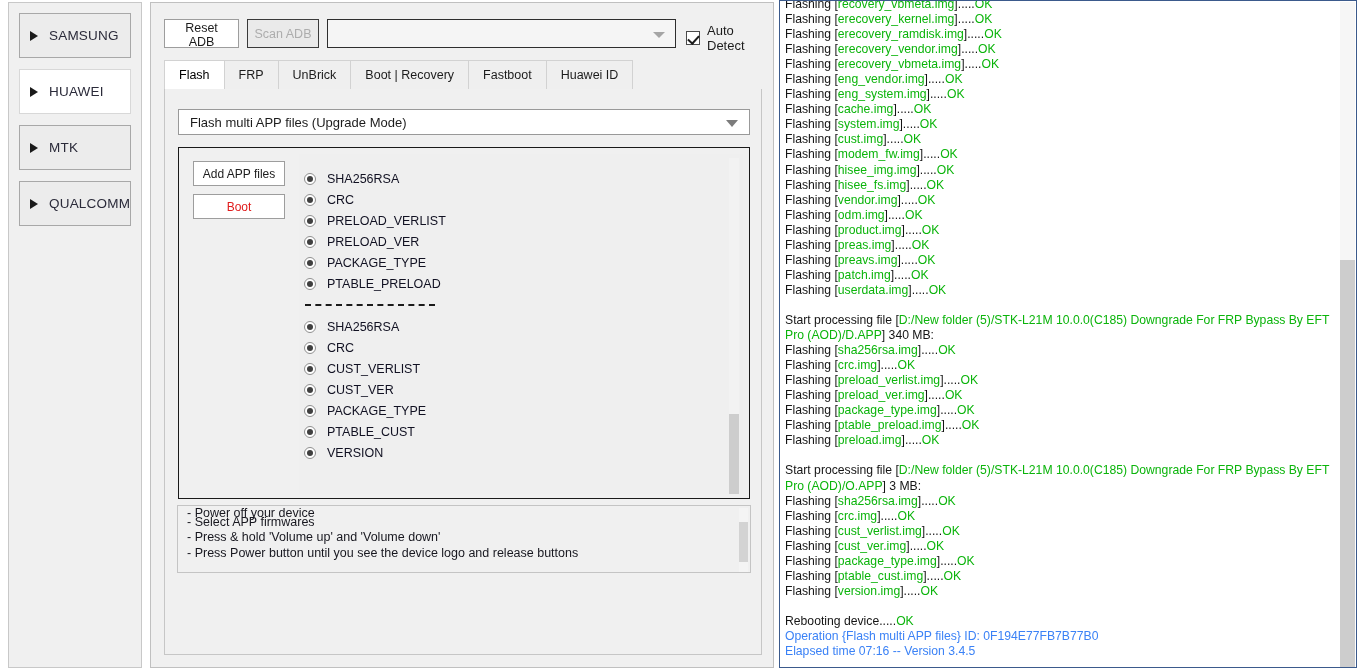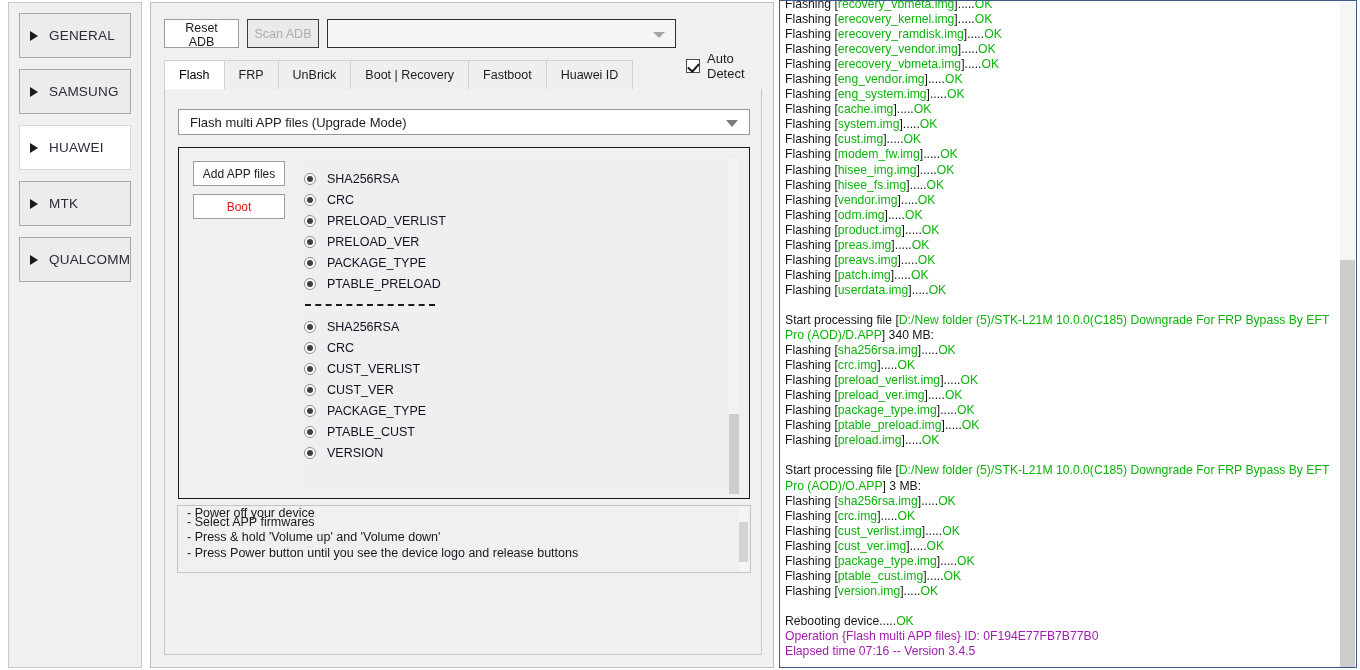--- a/index.html
+++ b/index.html
@@ -95,21 +95,21 @@
   }
   .combo-arrow-sm {
     position: absolute; right: 10px; top: 12px;
     width: 0; height: 0;
     border-left: 6px solid transparent;
     border-right: 6px solid transparent;
     border-top: 6px solid #a5a5a5;
   }
   .autodetect {
     position: absolute; left: 522px; top: 4px;
-    display: flex; align-items: center; margin-top: 28px;
+    display: flex; align-items: center;
   }
   .chk {
     width: 14px; height: 14px;
     background: #ffffff;
     border: 1px solid #4a4a4a;
     position: relative;
     margin-right: 7px;
     flex: none;
   }
   .chk::after {
@@ -310,21 +310,21 @@
     position: absolute;
     left: 5px; top: -4px;
     width: 548px;
     font-size: 12.2px;
     line-height: 15.05px;
     color: #151515;
     white-space: pre-wrap;
     word-break: break-word;
   }
   .g { color: #0bb40b; }
-  .b { color: #a21caf; }
+  .b { color: #3b82f6; }
   .k { color: #151515; }
   .log-sb {
     position: absolute;
     right: 1px; top: 1px;
     width: 15px; height: 666px;
     background: #f6f6f6;
   }
   .log-sb-thumb {
     position: absolute;
     left: 0; top: 258px;
@@ -332,24 +332,20 @@
     background: #cdcdcd;
   }
 </style>
 </head>
 <body>
 
 <div id="app">
 
   <div class="sidebar">
     <div id="sidebar-items">
-        <div class="side-btn">
-          <span class="side-arrow"></span>
-          <span class="side-label">GENERAL</span>
-        </div>
         <div class="side-btn">
           <span class="side-arrow"></span>
           <span class="side-label">SAMSUNG</span>
         </div>
         <div class="side-btn active">
           <span class="side-arrow"></span>
           <span class="side-label">HUAWEI</span>
         </div>
         <div class="side-btn">
           <span class="side-arrow"></span>

